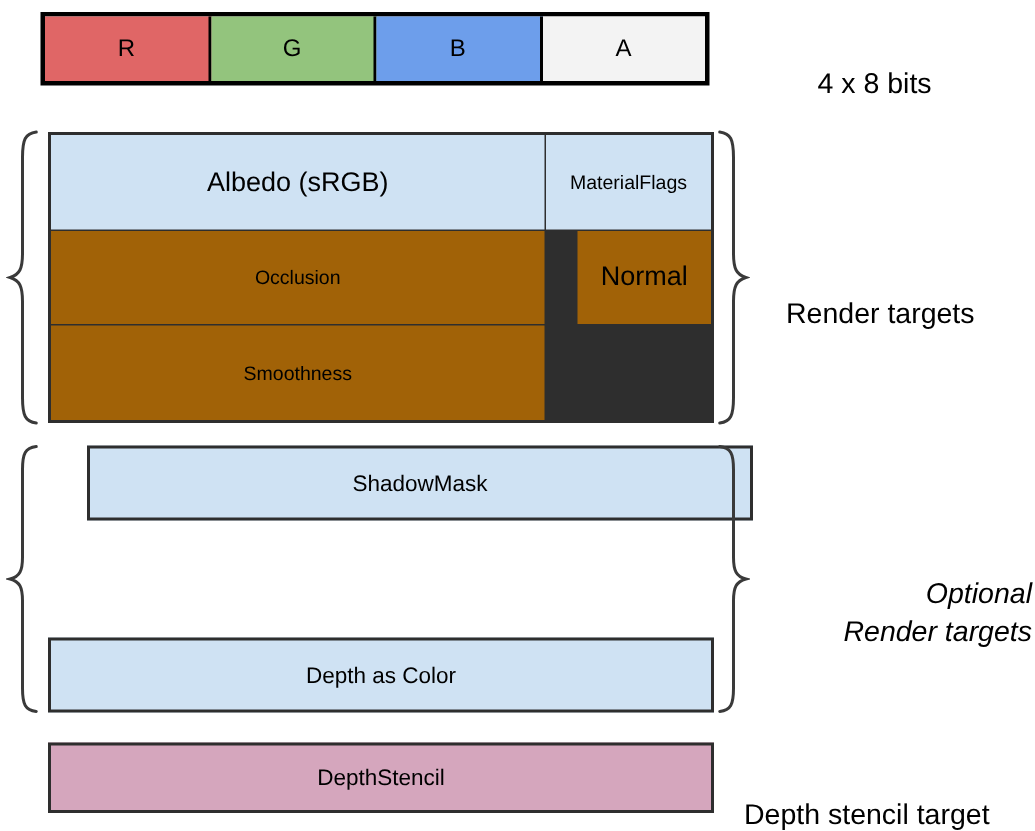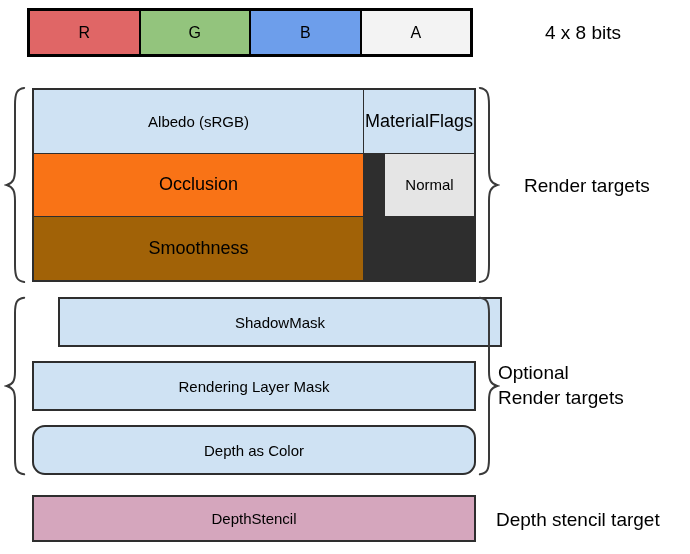--- a/index.html
+++ b/index.html
@@ -33,23 +33,23 @@
     left: 32px; top: 88px; width: 444px; height: 194px;
     border: 2px solid #2e2e2e;
     background: #2e2e2e;
     display: grid;
     grid-template-columns: 329px 1fr;
     grid-auto-rows: 1fr;
     gap: 1px;
   }
   .rt-cell {
     display: flex; align-items: center; justify-content: center;
-    font-size: 15px;
+    font-size: 18px;
   }
-  .rt-cell.aux { font-size: 18px; }
+  .rt-cell.aux { font-size: 13px; }
   .rt-cell.full { grid-column: 1 / -1; }
 
   
   .buf-box {
     left: 32px; width: 444px; height: 50px;
     border: 2px solid #2e2e2e;
     display: flex; align-items: center; justify-content: center;
     font-size: 15px;
   }
 
@@ -57,22 +57,22 @@
   .brace { position: absolute; }
   .brace svg { display: block; width: 100%; height: 100%; }
   .brace path {
     fill: none; stroke: #3a3a3a; stroke-width: 2;
     vector-effect: non-scaling-stroke;
     stroke-linecap: round;
   }
   .brace.flip svg { transform: scaleX(-1); }
 
   
-  .side-label { font-size: 19px; white-space: nowrap; }
-  .opt-label { text-align: left; line-height: 25px; }
+  .side-label { font-size: 19px; white-space: nowrap; margin-top: 24px; }
+  .opt-label { text-align: right; line-height: 25px; font-style: italic; }
 </style>
 </head>
 <body>
 
 <div class="page">
 
   <div class="abs rgba-bar">
     <div class="rgba-cell" style="background-color: rgb(224, 102, 102);">R</div>
     <div class="rgba-cell" style="background-color: rgb(147, 196, 125);">G</div>
     <div class="rgba-cell" style="background-color: rgb(109, 158, 235);">B</div>
@@ -82,41 +82,40 @@
 
   <div class="abs brace" style="left:4px; top:85px; width:22px; height:200px;">
     <svg viewBox="0 0 24 200" preserveAspectRatio="none">
       <path d="M 22 3 C 14 4, 12 8, 12 20 L 12 84 C 12 94, 10 98, 3 100 C 10 102, 12 106, 12 116 L 12 180 C 12 192, 14 196, 22 197"></path>
     </svg>
   </div>
 
   <div class="abs rt-table">
     <div class="rt-cell" style="background-color: rgb(207, 226, 243);">Albedo (sRGB)</div>
     <div class="rt-cell aux" style="background-color: rgb(207, 226, 243);">MaterialFlags</div>
-    <div class="rt-cell aux" style="background-color: #f97316;">Occlusion</div>
-    <div class="rt-cell" style="background-color: #e5e5e5; margin-left: 21px;">Normal</div>
+    <div class="rt-cell aux" style="background-color: #a16207;">Occlusion</div>
+    <div class="rt-cell" style="background-color: #a16207; margin-left: 21px;">Normal</div>
     <div class="rt-cell aux" style="background-color: #a16207;">Smoothness</div>
   </div>
 
   <div class="abs brace flip" style="left:478px; top:85px; width:22px; height:200px;">
     <svg viewBox="0 0 24 200" preserveAspectRatio="none">
       <path d="M 22 3 C 14 4, 12 8, 12 20 L 12 84 C 12 94, 10 98, 3 100 C 10 102, 12 106, 12 116 L 12 180 C 12 192, 14 196, 22 197"></path>
     </svg>
   </div>
   <div class="abs side-label" style="left:524px; top:175px;">Render targets</div>
 
   <div class="abs brace" style="left:4px; top:295px; width:22px; height:182px;">
     <svg viewBox="0 0 24 200" preserveAspectRatio="none">
       <path d="M 22 3 C 14 4, 12 8, 12 20 L 12 84 C 12 94, 10 98, 3 100 C 10 102, 12 106, 12 116 L 12 180 C 12 192, 14 196, 22 197"></path>
     </svg>
   </div>
 
   <div class="abs buf-box" style="top: 297px; background-color: rgb(207, 226, 243); margin-left: 26px;">ShadowMask</div>
-  <div class="abs buf-box" style="top: 361px; background-color: rgb(207, 226, 243);">Rendering Layer Mask</div>
-  <div class="abs buf-box" style="top: 425px; background-color: rgb(207, 226, 243); border-radius: 13px;">Depth as Color</div>
+  <div class="abs buf-box" style="top: 425px; background-color: rgb(207, 226, 243);">Depth as Color</div>
 
   <div class="abs brace flip" style="left:478px; top:295px; width:22px; height:182px;">
     <svg viewBox="0 0 24 200" preserveAspectRatio="none">
       <path d="M 22 3 C 14 4, 12 8, 12 20 L 12 84 C 12 94, 10 98, 3 100 C 10 102, 12 106, 12 116 L 12 180 C 12 192, 14 196, 22 197"></path>
     </svg>
   </div>
   <div class="abs side-label opt-label" style="left:498px; top:360px; width:190px;">
     <div>Optional</div>
     <div>Render targets</div>
   </div>

